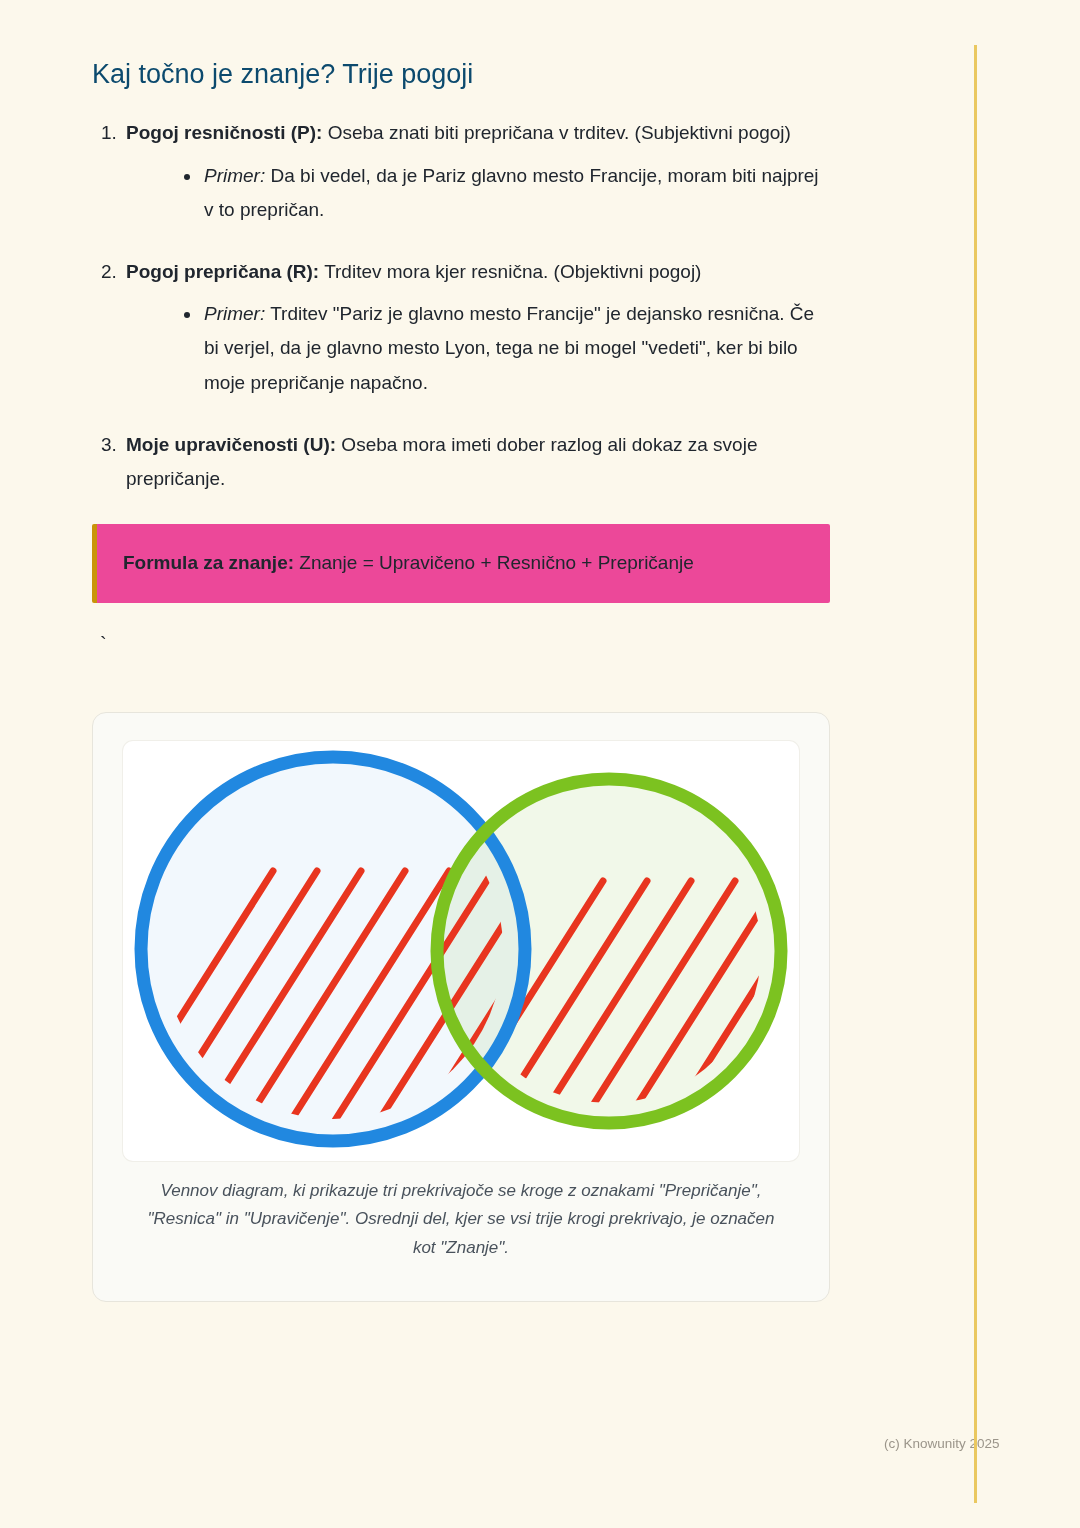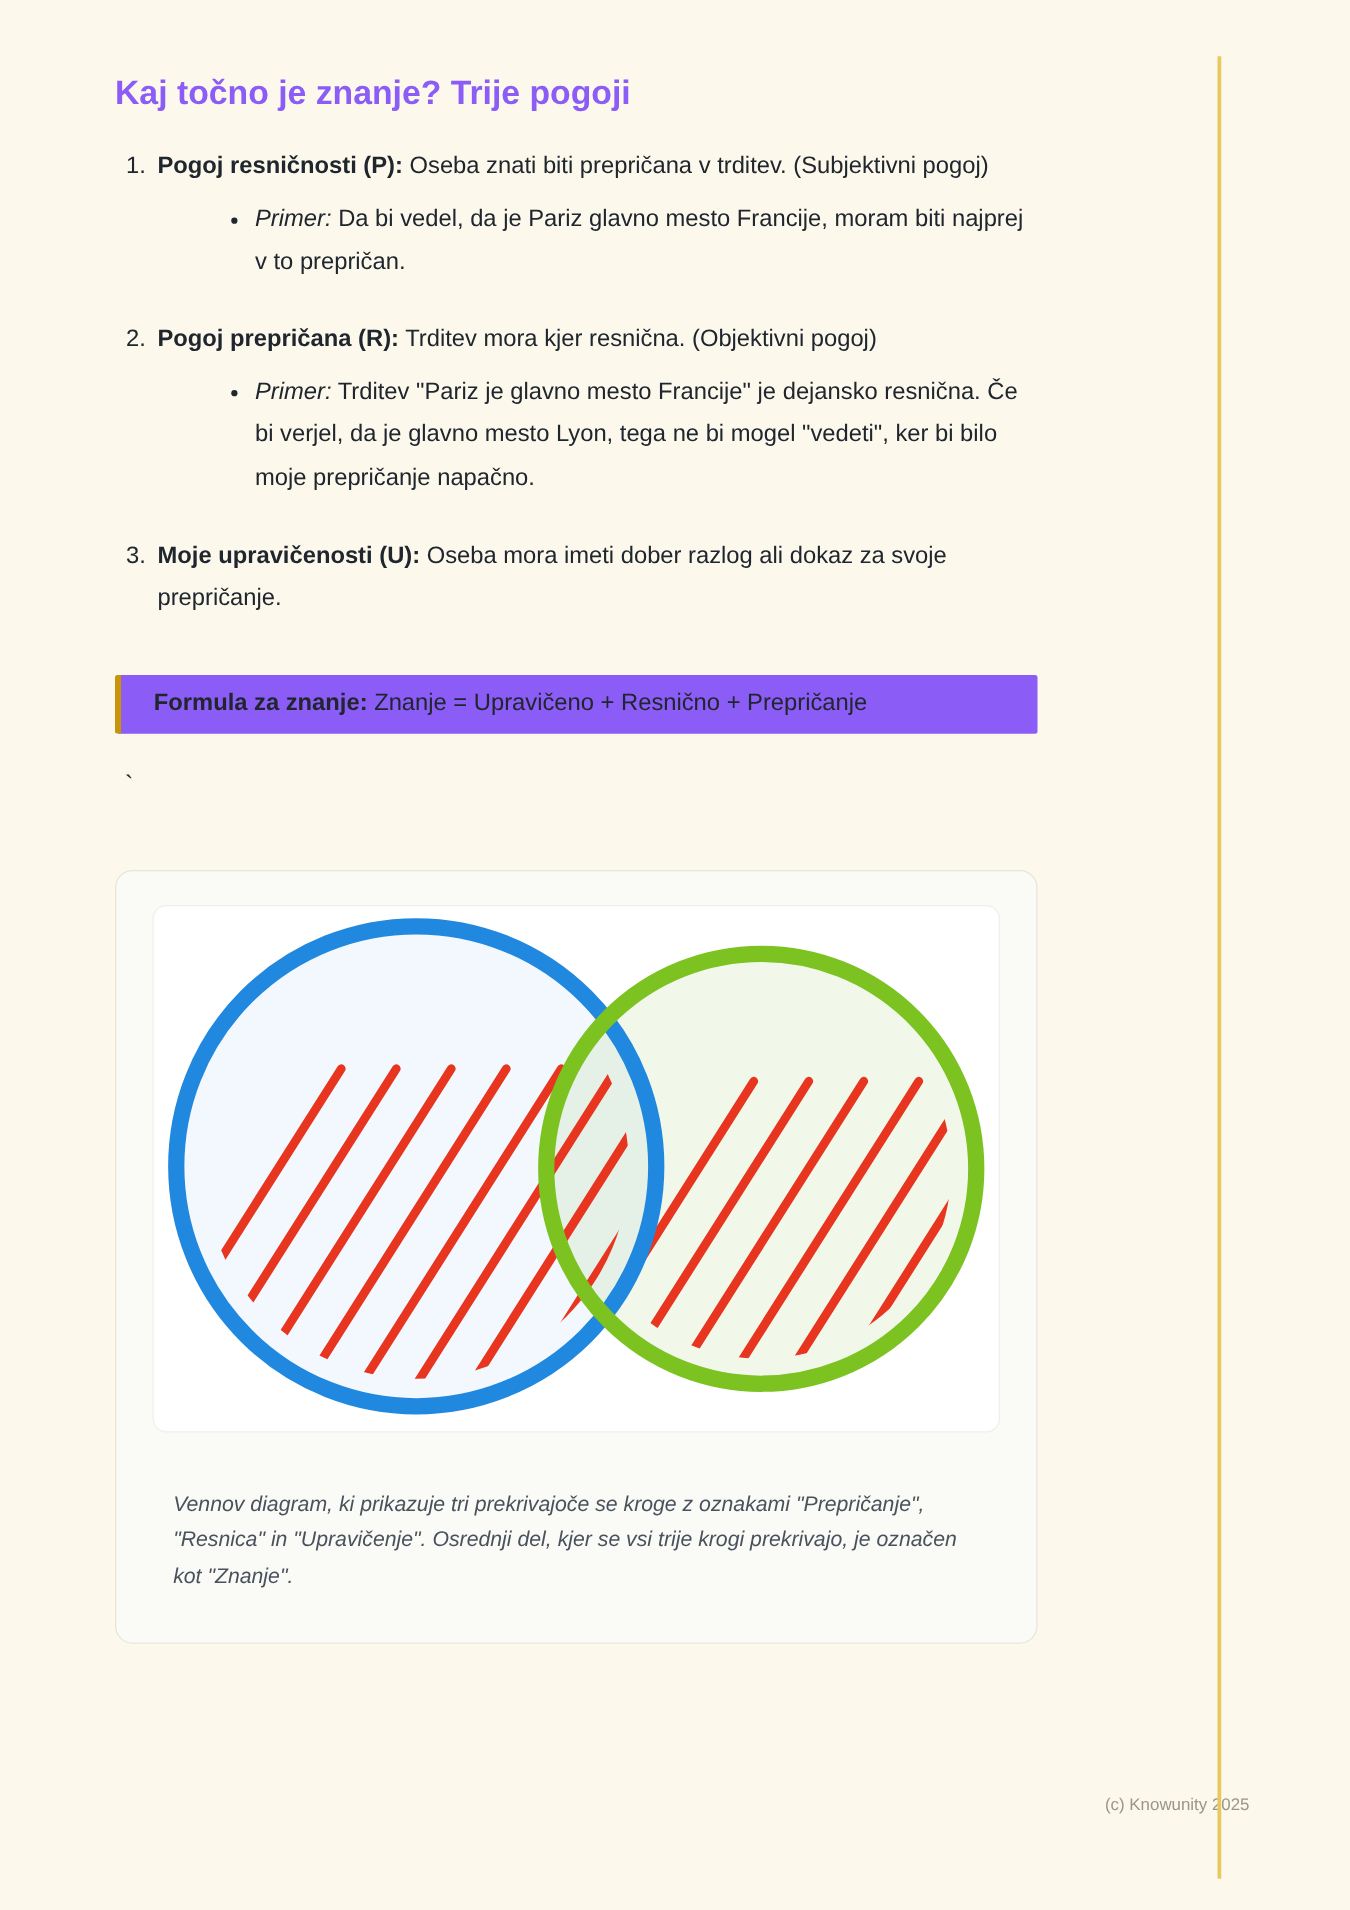--- a/index.html
+++ b/index.html
@@ -15,22 +15,22 @@
   }
   .content {
     position: absolute;
     left: 92px;
     top: 44px;
     width: 738px;
   }
   h1.page-title {
     font-size: 27px;
     line-height: 1.2;
-    font-weight: 700;
-    color: #8b5cf6;
+    font-weight: 400;
+    color: #0c4a6e;
     margin: 14px 0 26px 0;
   }
   p.intro {
     font-size: 19px;
     line-height: 1.85;
     margin: 0 0 26px 0;
   }
   .i { font-style: italic; }
   .b { font-weight: 700; }
   ol.conditions {
@@ -43,24 +43,24 @@
     margin-bottom: 28px;
     padding-left: 4px;
   }
   ul.primer {
     list-style: disc;
     margin: 8px 0 0 0;
     padding-left: 32px;
   }
   ul.primer > li { padding-left: 2px; margin-left: 44px; }
   .callout {
-    margin-top: 44px;
-    background: #8b5cf6;
+    margin-top: 28px;
+    background: #ec4899;
     border-left: 5px solid #C9940A;
-    padding: 9px 26px;
+    padding: 25px 26px;
     font-size: 19px;
     line-height: 1.5;
     border-radius: 2px;
   }
   .stray {
     margin: 30px 0 0 8px;
     font-size: 20px;
     color: #20262E;
   }
   .figure-card {
@@ -71,22 +71,23 @@
     padding: 28px 30px 38px 30px;
   }
   .figure-image {
     background: #FFFFFF;
     border-radius: 10px;
     box-shadow: 0 0 0 1px #F0EFE9;
     overflow: hidden;
   }
   .figure-image svg { display: block; width: 100%; height: auto; }
   .figure-caption {
-    margin: 45px auto 0 auto;
+    margin: 16px auto 0 auto;
     max-width: 645px;
+    text-align: center;
     font-style: italic;
     color: #49525C;
     font-size: 17px;
     line-height: 1.7;
   }
   .copyright {
     position: absolute;
     left: 884px;
     top: 1436px;
     font-size: 13.5px;

